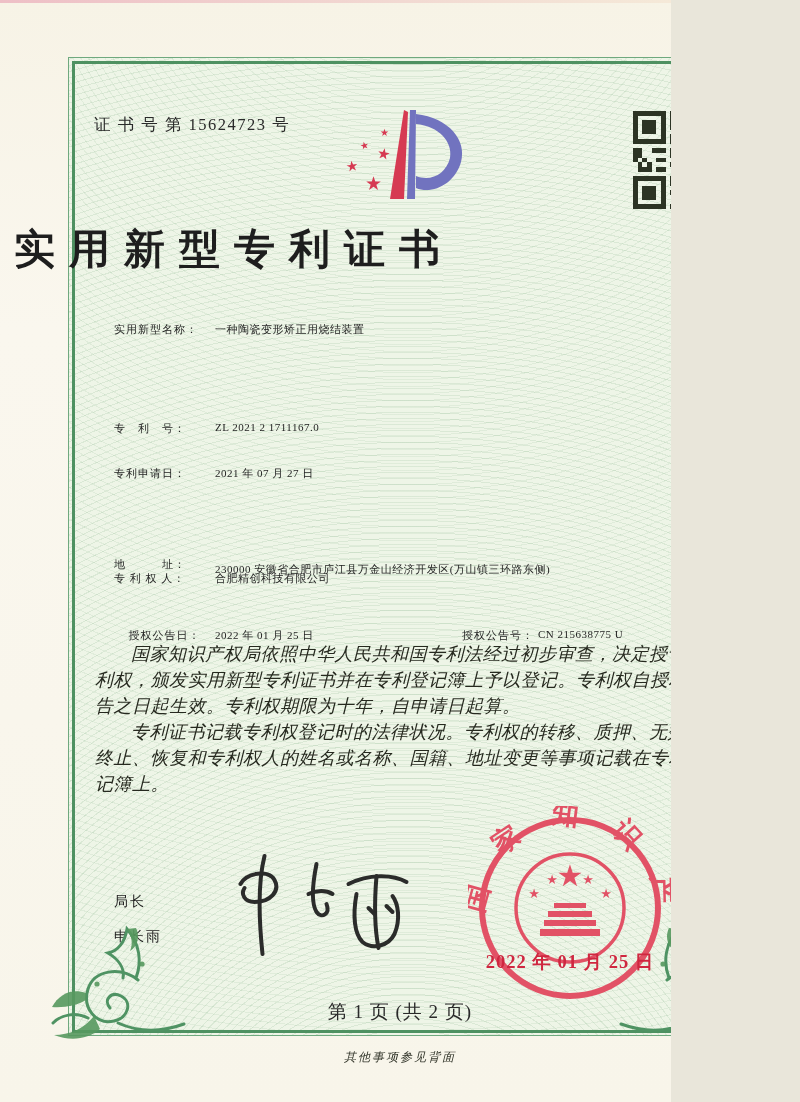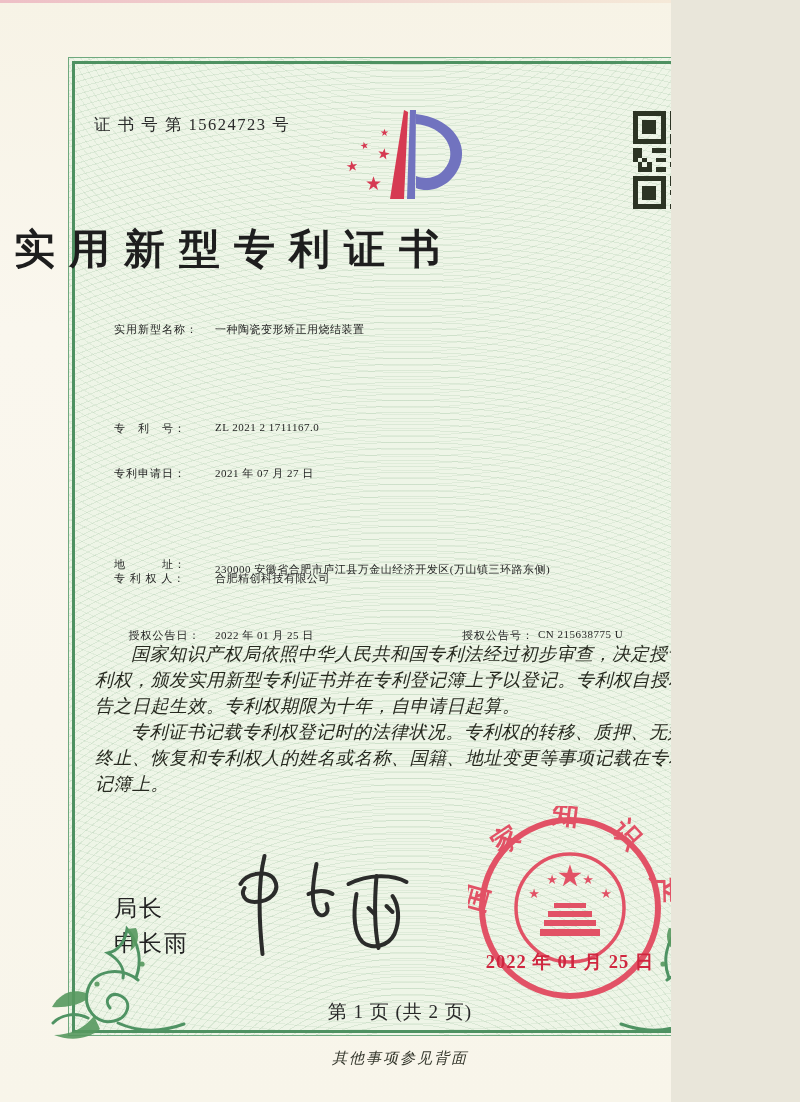--- a/index.html
+++ b/index.html
@@ -48,30 +48,30 @@
   .r0{top:322px;} .r1{top:375px;} .r2{top:421px;} .r3{top:466px;}
   .r4{top:526px;margin-top:45px;} .r5{top:557px;} .r6{top:628px;text-align:center;}
   .r5 .val{width:424px;line-height:24px;}
   .pair2{position:absolute;left:348px;top:0;white-space:nowrap;}
   .pair2 .lab{width:auto;margin-right:4px;}
 
   .paras{left:95px;top:641px;width:612px;font-size:18px;line-height:26px;
     color:#26291f;font-style:italic;letter-spacing:0.5px;}
   .paras p{margin:0;text-indent:2em;}
 
-  .director{left:114px;font-size:23px;color:#222;letter-spacing:2px;}
+  .director{left:114px;font-size:14px;color:#222;letter-spacing:2px;}
   .dt{top:893px;} .dn{top:928px;}
   .signature{left:218px;top:850px;}
 
   .seal{left:468px;top:806px;opacity:0.92;}
   .seal-date{left:462px;top:949px;width:216px;text-align:center;
     font-size:18.5px;font-weight:700;color:#cf2740;letter-spacing:1px;}
 
   .page-info{left:0;top:999px;width:800px;text-align:center;font-size:19px;color:#2a2a2a;letter-spacing:1px;}
-  .back-note{left:0;top:1049px;width:800px;text-align:center;font-size:15px;color:#33362b;
+  .back-note{left:0;top:1049px;width:800px;text-align:center;font-size:12px;color:#33362b;
     font-style:italic;letter-spacing:2px;}
 </style>
 </head>
 <body>
 
 <div class="paper">
   <div class="scan-edge"></div>
 
   <div class="frame"></div>
 

